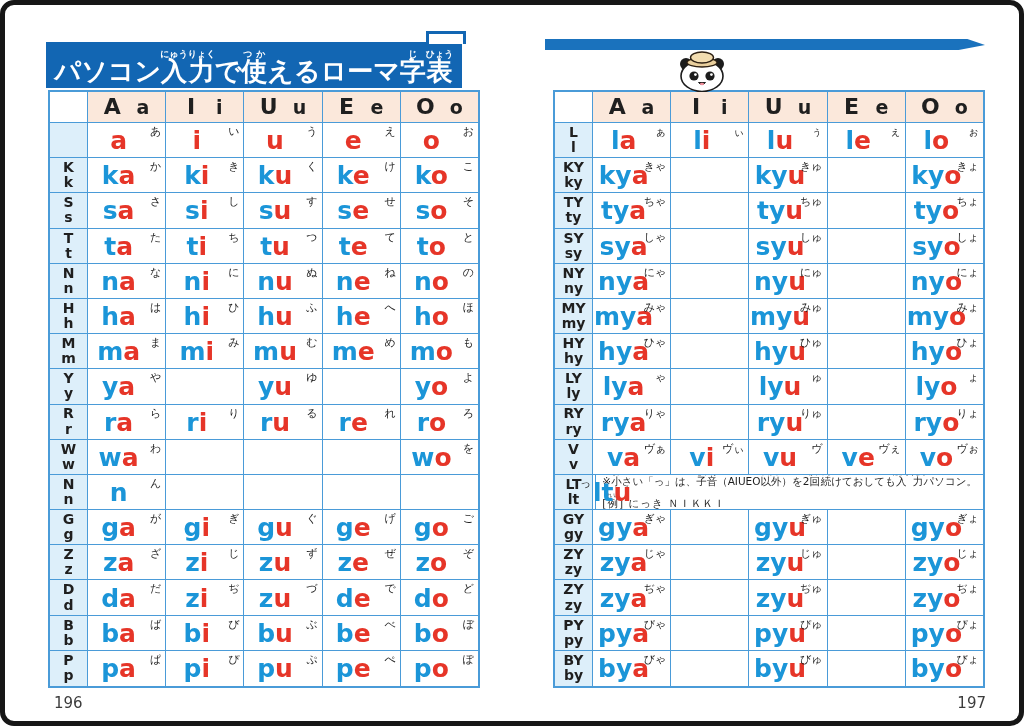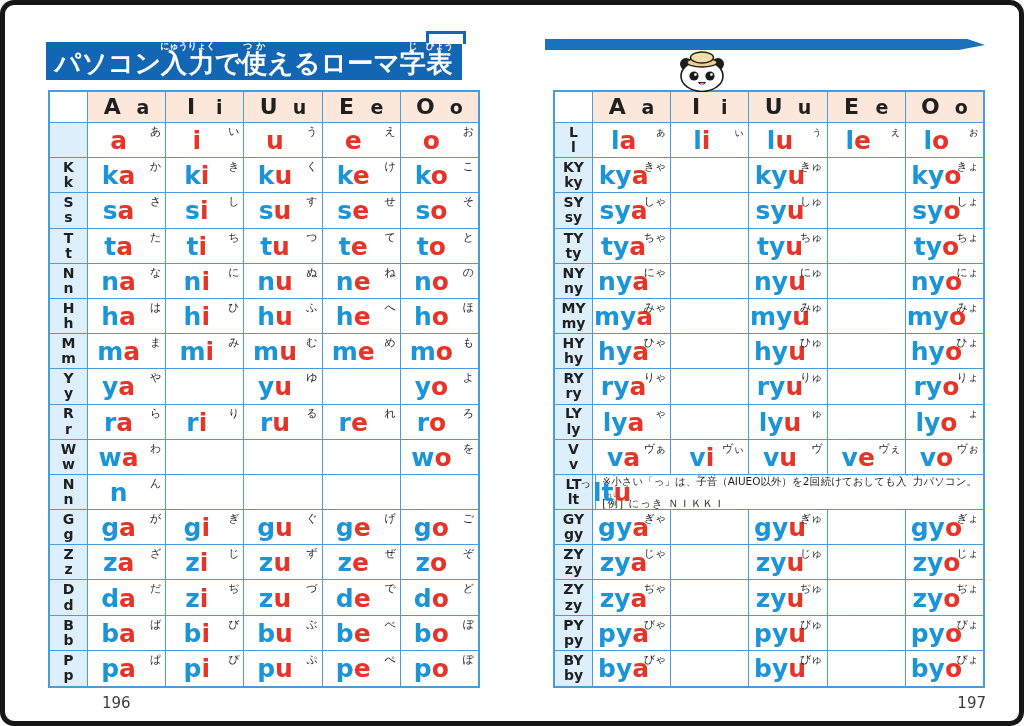--- a/index.html
+++ b/index.html
@@ -4,21 +4,21 @@
 <style>
   html,body{margin:0;padding:0;}
   body{
     width:1024px;height:726px;position:relative;background:#fff;
     font-family:"DejaVu Sans","Liberation Sans",sans-serif;
     overflow:hidden;
   }
   .frame{position:absolute;inset:0;border:5px solid #161616;border-radius:14px;box-sizing:border-box;pointer-events:none;z-index:10;}
 
   
-  .banner{position:absolute;left:46px;top:42px;width:416px;height:38px;background:#1266b3;z-index:2;}
+  .banner{position:absolute;left:46px;top:42px;width:416px;height:46px;background:#1266b3;z-index:2;}
   .banner-tab{position:absolute;right:-4px;top:-11px;width:40px;height:13px;background:#fff;border:3px solid #1266b3;border-bottom:none;box-sizing:border-box;}
   .title{position:absolute;left:0;right:0;bottom:4px;text-align:center;color:#fff;font-weight:bold;font-size:26px;line-height:1;white-space:nowrap;}
   .title ruby rt{font-size:9px;font-weight:bold;letter-spacing:0;}
 
   
   .swoosh{position:absolute;left:545px;top:39px;width:440px;height:11px;background:#1a72bd;
     clip-path:polygon(0 0,96% 0,100% 55%,94% 100%,0 100%);}
 
   
   .rtable{position:absolute;top:90px;width:432px;height:598px;display:flex;flex-direction:column;
@@ -44,21 +44,21 @@
   .roma .b{color:#1b95d8;}
   .roma .r{color:#e63528;}
   .kana{position:absolute;top:3px;right:4px;font-size:11px;color:#1f1f1f;line-height:1.1;white-space:nowrap;}
   .note-cell{flex:4;border-bottom:1px solid #4a9bd8;box-sizing:border-box;background:#fff;
     display:flex;flex-direction:column;justify-content:center;padding:1px 6px;
     font-size:10.5px;line-height:1.9;color:#1f1f1f;white-space:nowrap;}
   .note-cell ruby rt{font-size:5.5px;}
   .note-line2{letter-spacing:1px;}
 
   
-  .pagenum{position:absolute;top:694px;font-size:15px;color:#3c3c3c;z-index:11;margin-left:48px;}
+  .pagenum{position:absolute;top:694px;font-size:15px;color:#3c3c3c;z-index:11;}
   .pagenum-left{left:54px;}
   .pagenum-right{right:38px;text-align:right;}
 
   
   .panda{position:absolute;left:676px;top:50px;width:52px;height:42px;z-index:3;}
 </style>
 </head>
 <body>
 
 <div class="frame"></div>
@@ -565,60 +565,60 @@
         <span class="kana">きゅ</span>
       </div>
       <div class="tcell"></div>
       <div class="tcell">
         <span class="roma"><span class="b">ky</span><span class="r">o</span></span>
         <span class="kana">きょ</span>
       </div>
     </div>
     <div class="trow">
       <div class="tlabel">
+        <span>TY</span>
+        <span>ty</span>
+      </div>
+      <div class="tcell">
+        <span class="roma"><span class="b">ty</span><span class="r">a</span></span>
+        <span class="kana">ちゃ</span>
+      </div>
+      <div class="tcell"></div>
+      <div class="tcell">
+        <span class="roma"><span class="b">ty</span><span class="r">u</span></span>
+        <span class="kana">ちゅ</span>
+      </div>
+      <div class="tcell"></div>
+      <div class="tcell">
+        <span class="roma"><span class="b">ty</span><span class="r">o</span></span>
+        <span class="kana">ちょ</span>
+      </div>
+    </div>
+    <div class="trow">
+      <div class="tlabel">
         <span>SY</span>
         <span>sy</span>
       </div>
       <div class="tcell">
         <span class="roma"><span class="b">sy</span><span class="r">a</span></span>
         <span class="kana">しゃ</span>
       </div>
       <div class="tcell"></div>
       <div class="tcell">
         <span class="roma"><span class="b">sy</span><span class="r">u</span></span>
         <span class="kana">しゅ</span>
       </div>
       <div class="tcell"></div>
       <div class="tcell">
         <span class="roma"><span class="b">sy</span><span class="r">o</span></span>
         <span class="kana">しょ</span>
       </div>
     </div>
     <div class="trow">
       <div class="tlabel">
-        <span>TY</span>
-        <span>ty</span>
-      </div>
-      <div class="tcell">
-        <span class="roma"><span class="b">ty</span><span class="r">a</span></span>
-        <span class="kana">ちゃ</span>
-      </div>
-      <div class="tcell"></div>
-      <div class="tcell">
-        <span class="roma"><span class="b">ty</span><span class="r">u</span></span>
-        <span class="kana">ちゅ</span>
-      </div>
-      <div class="tcell"></div>
-      <div class="tcell">
-        <span class="roma"><span class="b">ty</span><span class="r">o</span></span>
-        <span class="kana">ちょ</span>
-      </div>
-    </div>
-    <div class="trow">
-      <div class="tlabel">
         <span>NY</span>
         <span>ny</span>
       </div>
       <div class="tcell">
         <span class="roma"><span class="b">ny</span><span class="r">a</span></span>
         <span class="kana">にゃ</span>
       </div>
       <div class="tcell"></div>
       <div class="tcell">
         <span class="roma"><span class="b">ny</span><span class="r">u</span></span>
@@ -665,56 +665,56 @@
         <span class="kana">ひゅ</span>
       </div>
       <div class="tcell"></div>
       <div class="tcell">
         <span class="roma"><span class="b">hy</span><span class="r">o</span></span>
         <span class="kana">ひょ</span>
       </div>
     </div>
     <div class="trow">
       <div class="tlabel">
+        <span>LY</span>
+        <span>ly</span>
+      </div>
+      <div class="tcell">
+        <span class="roma"><span class="b">ly</span><span class="r">a</span></span>
+        <span class="kana">ゃ</span>
+      </div>
+      <div class="tcell"></div>
+      <div class="tcell">
+        <span class="roma"><span class="b">ly</span><span class="r">u</span></span>
+        <span class="kana">ゅ</span>
+      </div>
+      <div class="tcell"></div>
+      <div class="tcell">
+        <span class="roma"><span class="b">ly</span><span class="r">o</span></span>
+        <span class="kana">ょ</span>
+      </div>
+    </div>
+    <div class="trow">
+      <div class="tlabel">
         <span>RY</span>
         <span>ry</span>
       </div>
       <div class="tcell">
         <span class="roma"><span class="b">ry</span><span class="r">a</span></span>
         <span class="kana">りゃ</span>
       </div>
       <div class="tcell"></div>
       <div class="tcell">
         <span class="roma"><span class="b">ry</span><span class="r">u</span></span>
         <span class="kana">りゅ</span>
       </div>
       <div class="tcell"></div>
       <div class="tcell">
         <span class="roma"><span class="b">ry</span><span class="r">o</span></span>
         <span class="kana">りょ</span>
-      </div>
-    </div>
-    <div class="trow">
-      <div class="tlabel">
-        <span>LY</span>
-        <span>ly</span>
-      </div>
-      <div class="tcell">
-        <span class="roma"><span class="b">ly</span><span class="r">a</span></span>
-        <span class="kana">ゃ</span>
-      </div>
-      <div class="tcell"></div>
-      <div class="tcell">
-        <span class="roma"><span class="b">ly</span><span class="r">u</span></span>
-        <span class="kana">ゅ</span>
-      </div>
-      <div class="tcell"></div>
-      <div class="tcell">
-        <span class="roma"><span class="b">ly</span><span class="r">o</span></span>
-        <span class="kana">ょ</span>
       </div>
     </div>
     <div class="trow">
       <div class="tlabel">
         <span>V</span>
         <span>v</span>
       </div>
       <div class="tcell">
         <span class="roma"><span class="b">v</span><span class="r">a</span></span>
         <span class="kana">ヴぁ</span>

